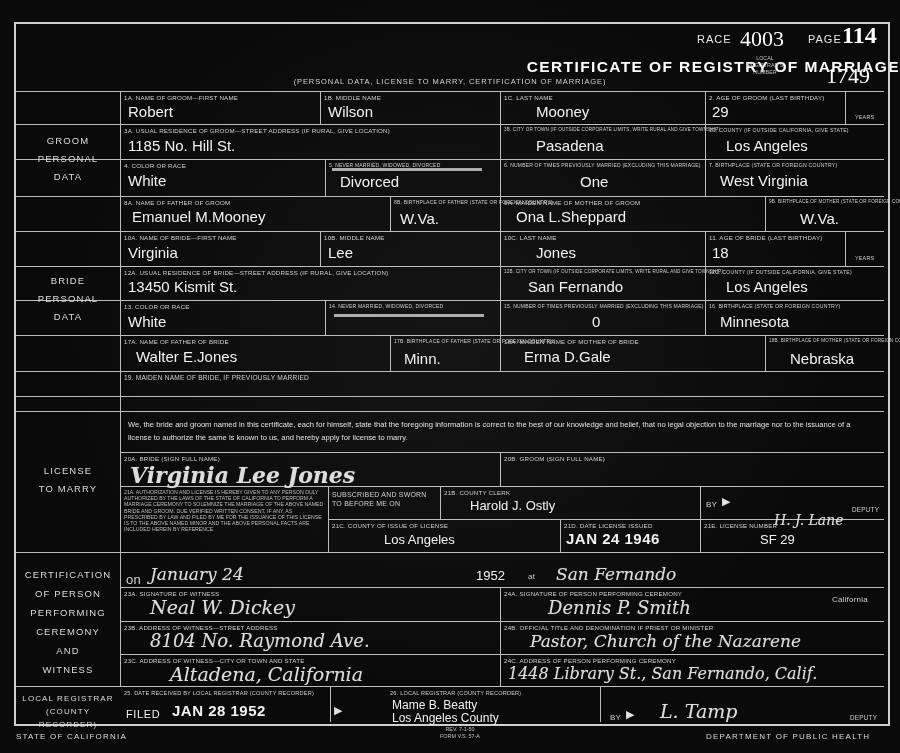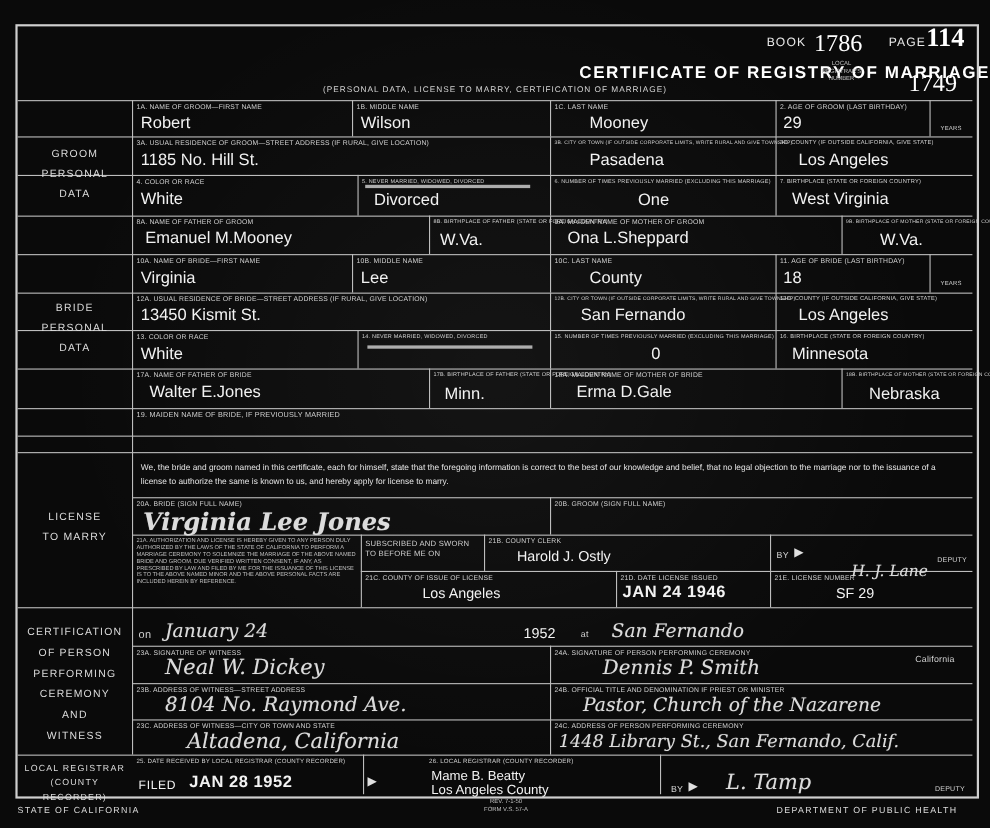--- a/index.html
+++ b/index.html
@@ -26,22 +26,22 @@
   .decl{position:absolute;font-size:7.6px;line-height:13px;color:#e2e2e2;}
   .arrow{position:absolute;font-size:11px;color:#e0e0e0;}
   .footL{position:absolute;font-size:8px;letter-spacing:1.2px;color:#dcdcdc;}
   .tiny{position:absolute;font-size:5.4px;color:#c0c0c0;text-align:center;line-height:6.4px;}
 </style>
 </head>
 <body>
 
 <div class="doc">
 
-  <div class="bookline" style="left:697px;top:33px;">BOOK</div>
-  <div class="bignum" style="left:740px;top:26px;font-size:22px;">1786</div>
+  <div class="bookline" style="left:697px;top:33px;">RACE</div>
+  <div class="bignum" style="left:740px;top:26px;font-size:22px;">4003</div>
   <div class="bookline" style="left:808px;top:33px;">PAGE</div>
   <div class="bignum" style="left:842px;top:22px;font-size:24px;font-weight:bold;">114</div>
 
   <div class="title" style="top:58px;">CERTIFICATE OF REGISTRY OF MARRIAGE</div>
   <div class="subtitle" style="top:77px;">(PERSONAL DATA, LICENSE TO MARRY, CERTIFICATION OF MARRIAGE)</div>
 
   <div class="tiny" style="left:730px;top:55px;width:70px;">LOCAL</div>
   <div class="tiny" style="left:722px;top:62px;width:86px;">REGISTRAR'S</div>
   <div class="tiny" style="left:730px;top:69px;width:70px;">NUMBER</div>
   <div class="bignum" style="left:826px;top:63px;font-size:22px;">1749</div>
@@ -173,21 +173,21 @@
   <div class="lbl" style="left:504px;top:199px;">9A. MAIDEN NAME OF MOTHER OF GROOM</div>
   <div class="val" style="left:516px;top:208px;">Ona L.Sheppard</div>
   <div class="lbl" style="left:769px;top:199px;font-size:4.6px;">9B. BIRTHPLACE OF MOTHER (STATE OR FOREIGN COUNTRY)</div>
   <div class="val" style="left:800px;top:210px;">W.Va.</div>
 
   <div class="lbl" style="left:124px;top:234px;">10A. NAME OF BRIDE—FIRST NAME</div>
   <div class="val" style="left:128px;top:244px;">Virginia</div>
   <div class="lbl" style="left:324px;top:234px;">10B. MIDDLE NAME</div>
   <div class="val" style="left:328px;top:244px;">Lee</div>
   <div class="lbl" style="left:504px;top:234px;">10C. LAST NAME</div>
-  <div class="val" style="left:536px;top:244px;">County</div>
+  <div class="val" style="left:536px;top:244px;">Jones</div>
   <div class="lbl" style="left:709px;top:234px;">11. AGE OF BRIDE (LAST BIRTHDAY)</div>
   <div class="val" style="left:712px;top:244px;">18</div>
   <div class="lbl" style="left:855px;top:255px;font-size:5.4px;">YEARS</div>
 
   <div class="lbl" style="left:124px;top:269px;">12A. USUAL RESIDENCE OF BRIDE—STREET ADDRESS (IF RURAL, GIVE LOCATION)</div>
   <div class="val" style="left:128px;top:278px;">13450 Kismit St.</div>
   <div class="lbl" style="left:504px;top:269px;font-size:4.6px;">12B. CITY OR TOWN (IF OUTSIDE CORPORATE LIMITS, WRITE RURAL AND GIVE TOWNSHIP)</div>
   <div class="val" style="left:528px;top:278px;">San Fernando</div>
   <div class="lbl" style="left:709px;top:269px;font-size:5.2px;">12C. COUNTY (IF OUTSIDE CALIFORNIA, GIVE STATE)</div>
   <div class="val" style="left:726px;top:278px;">Los Angeles</div>
@@ -228,21 +228,21 @@
   <div class="script" style="left:774px;top:492px;font-size:14px;margin-top:20px;">H. J. Lane</div>
   <div class="lbl" style="left:852px;top:506px;font-size:6.4px;">DEPUTY</div>
 
   <div class="lbl" style="left:332px;top:522px;">21C. COUNTY OF ISSUE OF LICENSE</div>
   <div class="val sm" style="left:384px;top:532px;">Los Angeles</div>
   <div class="lbl" style="left:564px;top:522px;">21D. DATE LICENSE ISSUED</div>
   <div class="val" style="left:566px;top:530px;font-weight:bold;letter-spacing:.5px;">JAN 24 1946</div>
   <div class="lbl" style="left:704px;top:522px;">21E. LICENSE NUMBER</div>
   <div class="val sm" style="left:760px;top:532px;">SF 29</div>
 
-  <div class="lbl" style="left:126px;top:572px;font-size:10px;">on</div>
+  <div class="lbl" style="left:126px;top:572px;font-size:13px;">on</div>
   <div class="script" style="left:150px;top:564px;font-size:17px;">January 24</div>
   <div class="val sm" style="left:476px;top:568px;">1952</div>
   <div class="lbl" style="left:528px;top:572px;font-size:8px;">at</div>
   <div class="script" style="left:556px;top:564px;font-size:17px;">San Fernando</div>
   <div class="lbl" style="left:832px;top:572px;font-size:8px;margin-top:23px;">California</div>
 
   <div class="lbl" style="left:124px;top:590px;">23A. SIGNATURE OF WITNESS</div>
   <div class="script" style="left:150px;top:596px;font-size:19px;">Neal W. Dickey</div>
   <div class="lbl" style="left:504px;top:590px;">24A. SIGNATURE OF PERSON PERFORMING CEREMONY</div>
   <div class="script" style="left:548px;top:597px;font-size:18px;">Dennis P. Smith</div>

